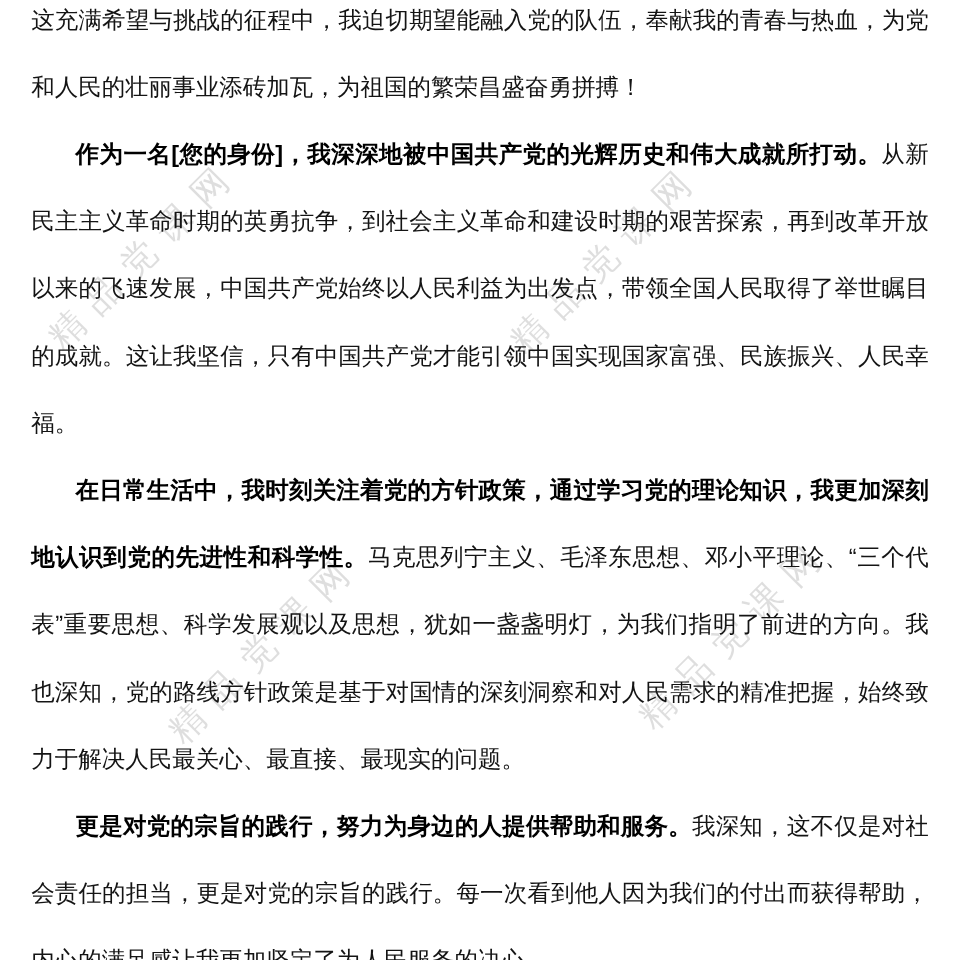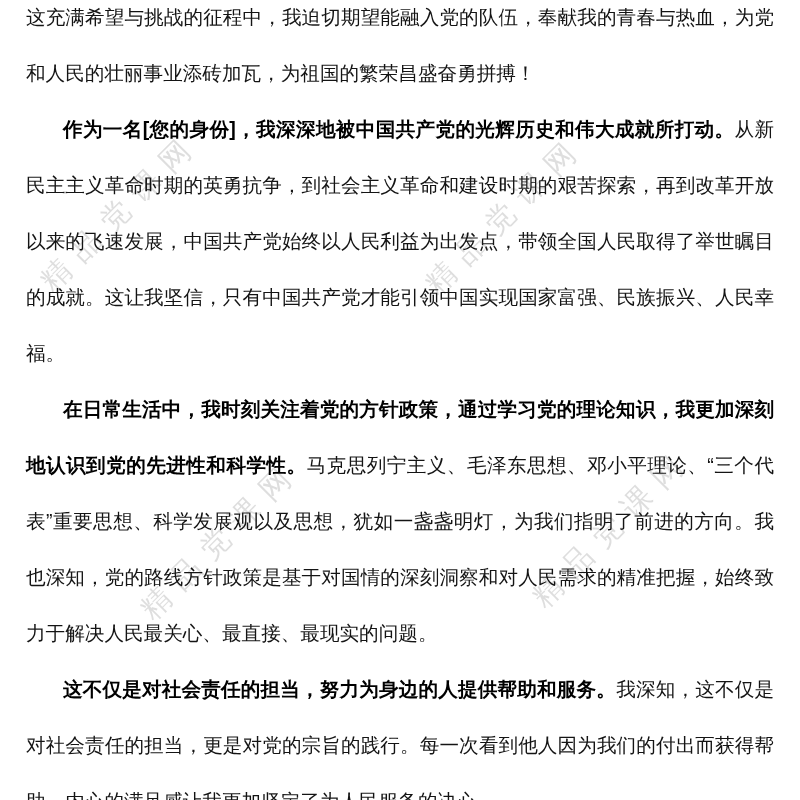--- a/index.html
+++ b/index.html
@@ -69,16 +69,16 @@
   </div>
 
   <div class="content">
 
     <p><span>这充满希望与挑战的征程中，我迫切期望能融入党的队伍，奉献我的青春与热血，为党和人民的壮丽事业添砖加瓦，为祖国的繁荣昌盛奋勇拼搏！</span></p>
 
     <p class="ind"><span class="bld">作为一名[您的身份]，我深深地被中国共产党的光辉历史和伟大成就所打动。</span><span>从新民主主义革命时期的英勇抗争，到社会主义革命和建设时期的艰苦探索，再到改革开放以来的飞速发展，中国共产党始终以人民利益为出发点，带领全国人民取得了举世瞩目的成就。这让我坚信，只有中国共产党才能引领中国实现国家富强、民族振兴、人民幸福。</span></p>
 
     <p class="ind"><span class="bld">在日常生活中，我时刻关注着党的方针政策，通过学习党的理论知识，我更加深刻地认识到党的先进性和科学性。</span><span>马克思列宁主义、毛泽东思想、邓小平理论、“三个代表”重要思想、科学发展观以及思想，犹如一盏盏明灯，为我们指明了前进的方向。我也深知，党的路线方针政策是基于对国情的深刻洞察和对人民需求的精准把握，始终致力于解决人民最关心、最直接、最现实的问题。</span></p>
 
-    <p class="ind"><span class="bld">这不仅是对社会责任的担当，努力为身边的人提供帮助和服务。</span><span>我深知，这不仅是对社会责任的担当，更是对党的宗旨的践行。每一次看到他人因为我们的付出而获得帮助，内心的满足感让我更加坚定了为人民服务的决心。</span></p>
+    <p class="ind"><span class="bld">更是对党的宗旨的践行，努力为身边的人提供帮助和服务。</span><span>我深知，这不仅是对社会责任的担当，更是对党的宗旨的践行。每一次看到他人因为我们的付出而获得帮助，内心的满足感让我更加坚定了为人民服务的决心。</span></p>
 
   </div>
 </div>
 
 </body></html>

